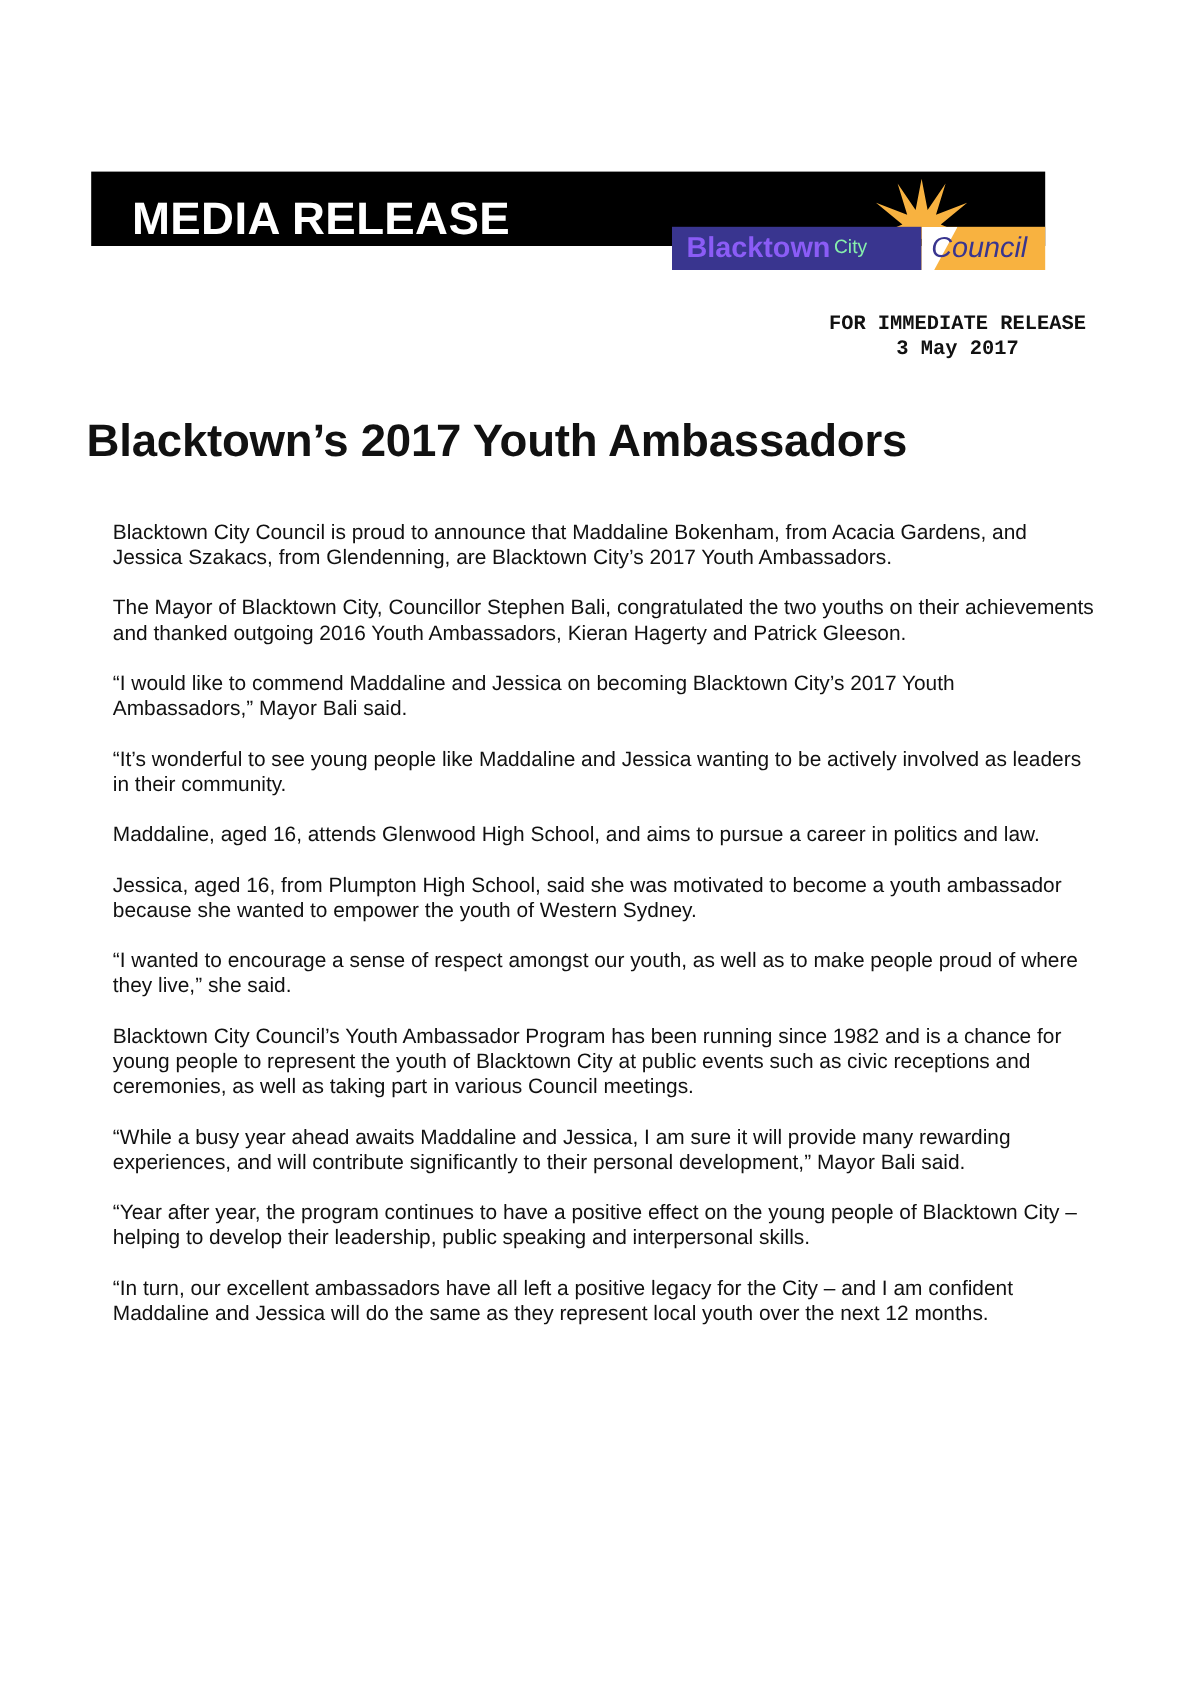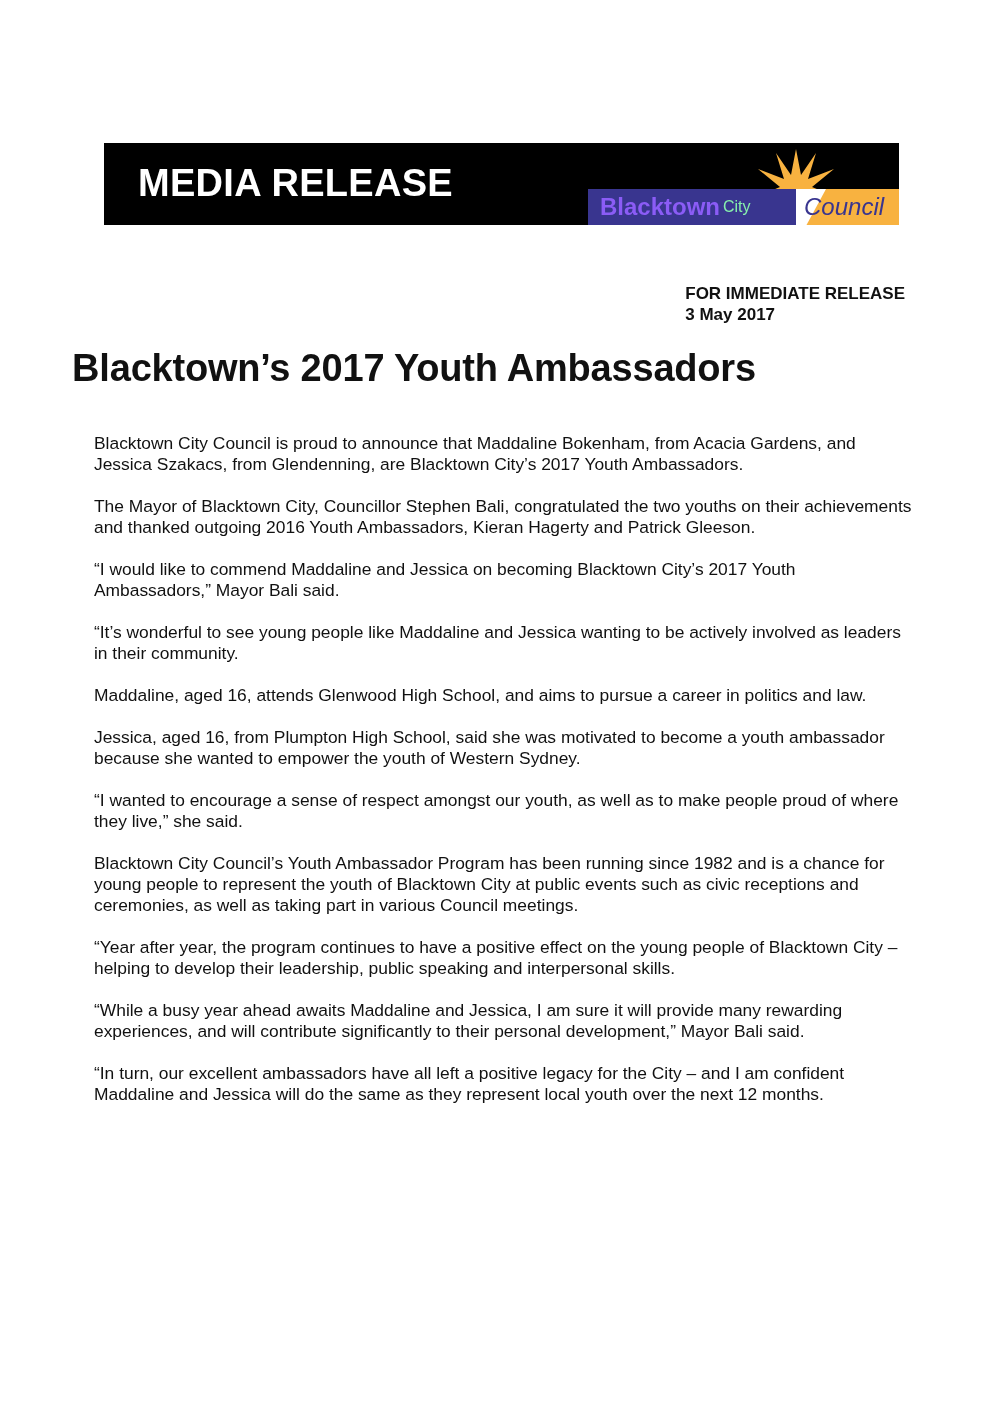--- a/index.html
+++ b/index.html
@@ -1,34 +1,34 @@
 <!DOCTYPE html>
 <html><head>
 <meta charset="utf-8">
 <style>
   html, body { margin: 0; padding: 0; background: #ffffff; }
   body { width: 1000px; height: 1415px; position: relative; overflow: hidden;
          font-family: "Liberation Sans", sans-serif; color: #111; }
-  .banner { position: absolute; left: 104px; top: 143px; width: 795px; height: 82px; background: #000; }
+  .banner { position: absolute; left: 76px; top: 143px; width: 795px; height: 62px; background: #000; }
   .banner-title { position: absolute; left: 34px; top: 18px; font-size: 38px; font-weight: bold;
                   color: #fff; letter-spacing: 0.3px; line-height: 44px; white-space: nowrap; }
   .logo { position: absolute; left: 484px; top: 0; width: 311px; height: 82px; }
   .logo-blue { position: absolute; left: 0; top: 46px; width: 208px; height: 36px; background: #39358f; }
   .logo-orange { position: absolute; left: 208px; top: 46px; width: 103px; height: 36px; background: #f8b240; }
   .logo-white { position: absolute; left: 208px; top: 46px; width: 30px; height: 36px; background: #fff;
                 clip-path: polygon(0 0, 100% 0, 35% 100%, 0 100%); }
   .logo-star { position: absolute; left: 168px; top: 4px; width: 80px; height: 66px; }
   .logo-text-1 { position: absolute; left: 12px; top: 49px; font-size: 24px; font-weight: bold;
                  color: #8b5cf6; line-height: 30px; white-space: nowrap; }
   .logo-text-2 { position: absolute; left: 135px; top: 49px; font-size: 16px; color: #86efac;
                  line-height: 30px; white-space: nowrap; }
   .logo-text-3 { position: absolute; left: 216px; top: 49px; font-size: 24px; color: #39358f;
                  line-height: 30px; white-space: nowrap; font-style: italic; }
-  .release { position: absolute; right: 95px; top: 283px; text-align: left; font-weight: bold;
-             font-size: 17px; line-height: 21px; }
+  .release { position: absolute; right: 95px; top: 260px; text-align: center; font-weight: bold;
+             font-size: 17px; line-height: 21px; font-family: Liberation Mono, monospace; }
   .headline { position: absolute; left: 0; width: 828px; top: 345px; text-align: center;
               font-size: 38px; font-weight: bold; line-height: 46px; letter-spacing: -0.2px; }
   .body { position: absolute; left: 94px; top: 433px; width: 820px; font-size: 17.4px; line-height: 21px; }
   .body p { margin: 0 0 21px 0; }
 </style>
 </head>
 <body>
 
 <div class="banner">
   <div class="banner-title">MEDIA RELEASE</div>
@@ -54,16 +54,16 @@
 
 <div class="body">
   <p>Blacktown City Council is proud to announce that Maddaline Bokenham, from Acacia Gardens, and Jessica Szakacs, from Glendenning, are Blacktown City’s 2017 Youth Ambassadors.</p>
   <p>The Mayor of Blacktown City, Councillor Stephen Bali, congratulated the two youths on their achievements and thanked outgoing 2016 Youth Ambassadors, Kieran Hagerty and Patrick Gleeson.</p>
   <p>“I would like to commend Maddaline and Jessica on becoming Blacktown City’s 2017 Youth Ambassadors,” Mayor Bali said.</p>
   <p>“It’s wonderful to see young people like Maddaline and Jessica wanting to be actively involved as leaders in their community.</p>
   <p>Maddaline, aged 16, attends Glenwood High School, and aims to pursue a career in politics and law.</p>
   <p>Jessica, aged 16, from Plumpton High School, said she was motivated to become a youth ambassador because she wanted to empower the youth of Western Sydney.</p>
   <p>“I wanted to encourage a sense of respect amongst our youth, as well as to make people proud of where they live,” she said.</p>
   <p>Blacktown City Council’s Youth Ambassador Program has been running since 1982 and is a chance for young people to represent the youth of Blacktown City at public events such as civic receptions and ceremonies, as well as taking part in various Council meetings.</p>
+  <p>“While a busy year ahead awaits Maddaline and Jessica, I am sure it will provide many rewarding experiences, and will contribute significantly to their personal development,” Mayor Bali said.</p>
   <p>“Year after year, the program continues to have a positive effect on the young people of Blacktown City – helping to develop their leadership, public speaking and interpersonal skills.</p>
-  <p>“While a busy year ahead awaits Maddaline and Jessica, I am sure it will provide many rewarding experiences, and will contribute significantly to their personal development,” Mayor Bali said.</p>
   <p>“In turn, our excellent ambassadors have all left a positive legacy for the City – and I am confident Maddaline and Jessica will do the same as they represent local youth over the next 12 months.</p>
 </div>
 
 </body></html>

